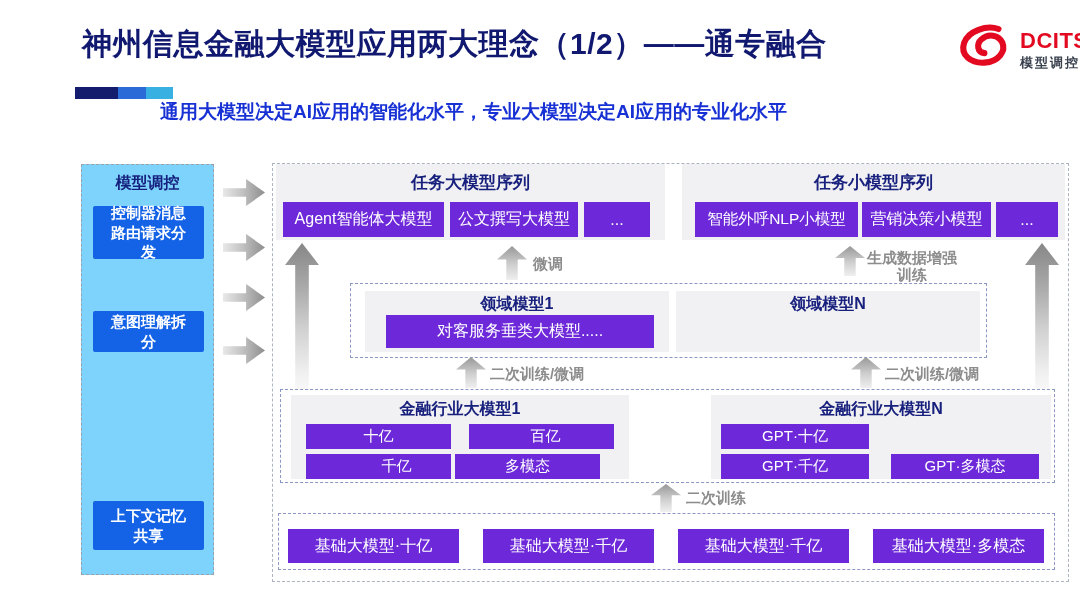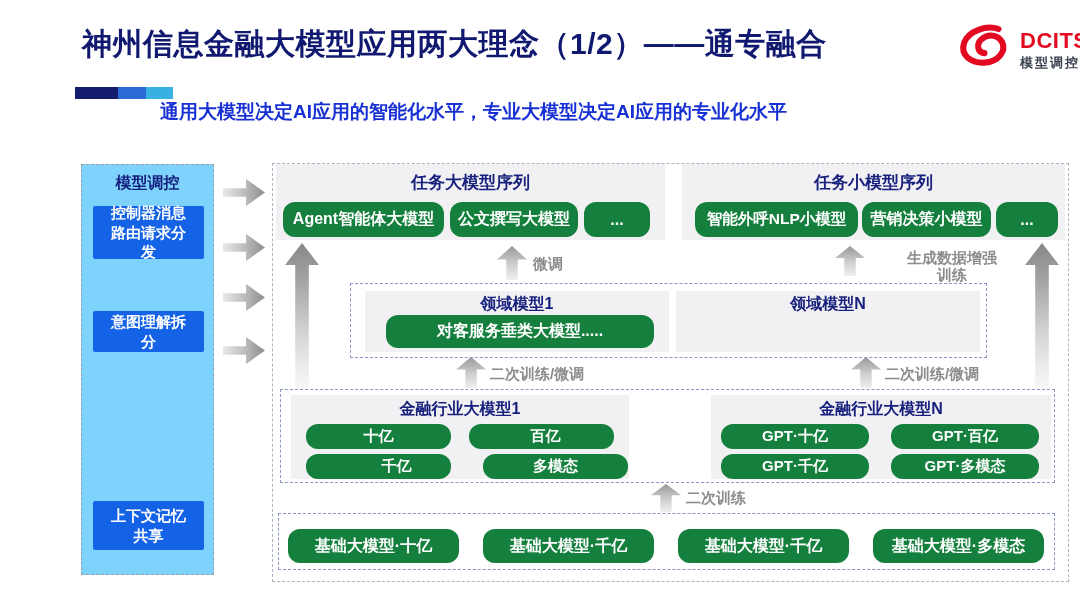--- a/index.html
+++ b/index.html
@@ -35,22 +35,22 @@
     background:linear-gradient(180deg,#989898 0%,#cfcfcf 55%,#efefef 100%);}
   .arrow-tall{width:34px;height:146px;top:243px;
     clip-path:polygon(50% 0,100% 15%,70% 15%,70% 100%,30% 100%,30% 15%,0 15%);
     background:linear-gradient(180deg,#878787 0%,#a9a9a9 30%,#d2d2d2 60%,#efefef 88%,#f8f8f8 100%);}
   .flow-label{color:#8c8c8c;font-weight:700;font-size:15px;white-space:nowrap;}
   .flow-label.wrap{white-space:normal;width:94px;text-align:center;line-height:17px;}
   
   .outer-rect{left:252px;top:163px;width:797px;height:419px;border:1px dashed #aeb3c0;box-sizing:border-box;}
   .group{background:#f1f1f3;}
   .grp-title{left:0;width:100%;text-align:center;font-weight:800;color:#18207d;position:absolute;}
-  .bluebox{position:absolute;background:#15803d;color:#fff;display:flex;align-items:center;justify-content:center;
-    font-weight:700;border-radius:12px;box-sizing:border-box;white-space:nowrap;}
+  .bluebox{position:absolute;background:#6d28d9;color:#fff;display:flex;align-items:center;justify-content:center;
+    font-weight:400;border-radius:0;box-sizing:border-box;white-space:nowrap;}
   .dash-blue{border:1px dashed #8a97c4;box-sizing:border-box;}
 </style>
 </head>
 <body>
 
 <div id="slide">
 
   <div class="abs title">神州信息金融大模型应用两大理念（1/2）——通专融合</div>
   <div class="abs accent-bar">
     <span class="acc1"></span>
@@ -92,21 +92,21 @@
     <div class="bluebox" style="left:180px;top:38px;width:129px;height:35px;font-size:16px;">营销决策小模型</div>
     <div class="bluebox" style="left:314px;top:38px;width:62px;height:35px;font-size:16px;">...</div>
   </div>
 
   <div class="abs arrow-tall" style="left:265px;"></div>
   <div class="abs arrow-tall" style="left:1005px;"></div>
 
   <div class="abs arrow-up" style="left:477px;top:246px;"></div>
   <div class="abs flow-label" style="left:513px;top:255px;">微调</div>
   <div class="abs arrow-up" style="left:815px;top:246px;height:30px;"></div>
-  <div class="abs flow-label wrap" style="left:885px;top:249px;">生成数据增强训练</div>
+  <div class="abs flow-label wrap" style="left:845px;top:249px;">生成数据增强训练</div>
 
   <div class="abs dash-blue" style="left:330px;top:283px;width:637px;height:75px;">
     <div class="abs group" style="left:14px;top:7px;width:304px;height:61px;">
       <div class="grp-title" style="top:3px;font-size:16px;">领域模型1</div>
       <div class="bluebox" style="left:21px;top:24px;width:268px;height:33px;font-size:16px;">对客服务垂类大模型.....</div>
     </div>
     <div class="abs group" style="left:325px;top:7px;width:304px;height:61px;">
       <div class="grp-title" style="top:3px;font-size:16px;">领域模型N</div>
     </div>
   </div>
@@ -115,26 +115,25 @@
   <div class="abs flow-label" style="left:470px;top:365px;">二次训练/微调</div>
   <div class="abs arrow-up" style="left:831px;top:357px;height:31px;"></div>
   <div class="abs flow-label" style="left:865px;top:365px;">二次训练/微调</div>
 
   <div class="abs dash-blue" style="left:260px;top:389px;width:775px;height:94px;">
     <div class="abs group" style="left:10px;top:5px;width:338px;height:84px;">
       <div class="grp-title" style="top:4px;font-size:16px;">金融行业大模型1</div>
       <div class="bluebox" style="left:15px;top:29px;width:145px;height:25px;font-size:15px;">十亿</div>
       <div class="bluebox" style="left:178px;top:29px;width:145px;height:25px;font-size:15px;padding-left:8px;">百亿</div>
       <div class="bluebox" style="left:15px;top:59px;width:145px;height:25px;font-size:15px;padding-left:36px;">千亿</div>
-      <div class="bluebox" style="left:192px;top:59px;width:145px;height:25px;font-size:15px;">多模态</div>
+      <div class="bluebox" style="left:164px;top:59px;width:145px;height:25px;font-size:15px;">多模态</div>
     </div>
     <div class="abs group" style="left:430px;top:5px;width:340px;height:84px;">
       <div class="grp-title" style="top:4px;font-size:16px;">金融行业大模型N</div>
       <div class="bluebox" style="left:10px;top:29px;width:148px;height:25px;font-size:15px;">GPT·十亿</div>
-      <div class="bluebox" style="left:180px;top:29px;width:148px;height:25px;font-size:15px;">GPT·百亿</div>
       <div class="bluebox" style="left:10px;top:59px;width:148px;height:25px;font-size:15px;">GPT·千亿</div>
       <div class="bluebox" style="left:180px;top:59px;width:148px;height:25px;font-size:15px;">GPT·多模态</div>
     </div>
   </div>
 
   <div class="abs arrow-up" style="left:631px;top:484px;height:28px;"></div>
   <div class="abs flow-label" style="left:666px;top:489px;">二次训练</div>
 
   <div class="abs dash-blue" style="left:258px;top:513px;width:777px;height:57px;">
     <div class="bluebox" style="left:9px;top:15px;width:171px;height:34px;font-size:16px;">基础大模型·十亿</div>

